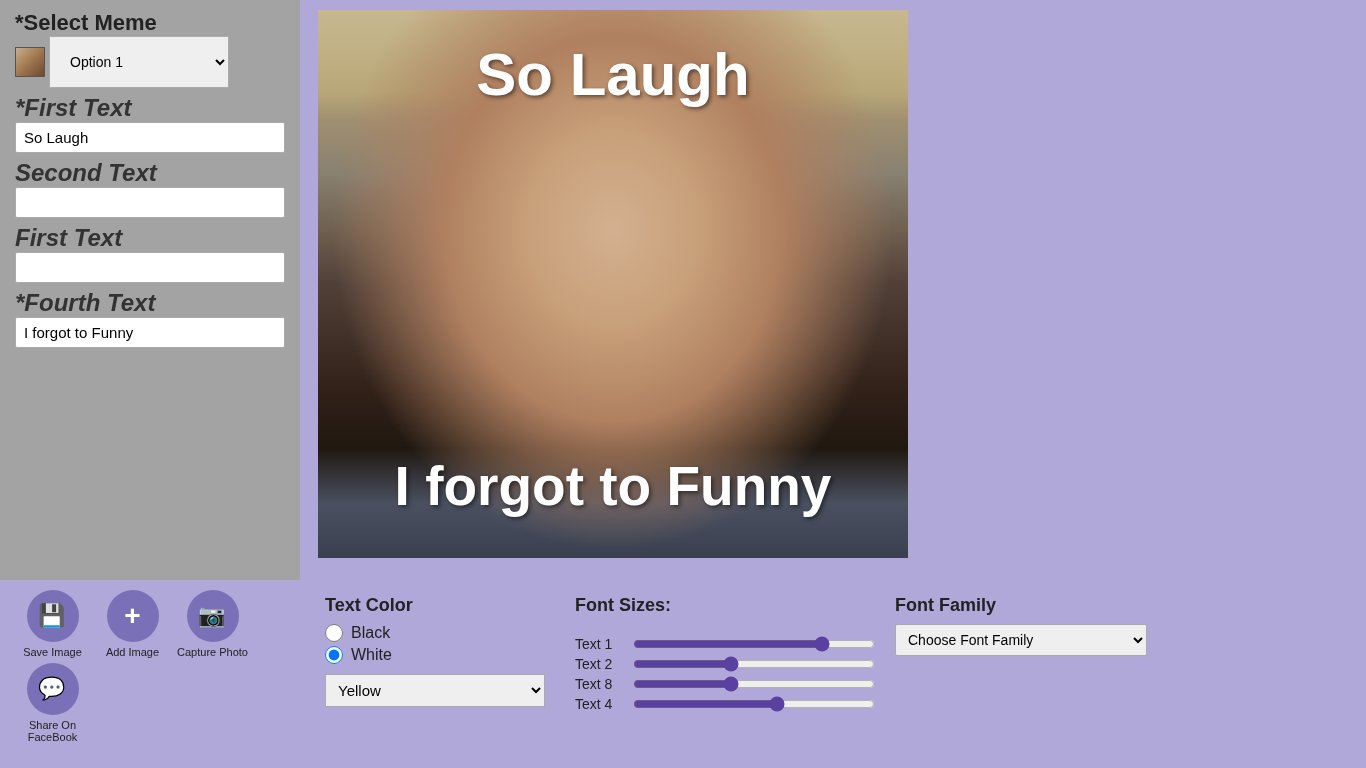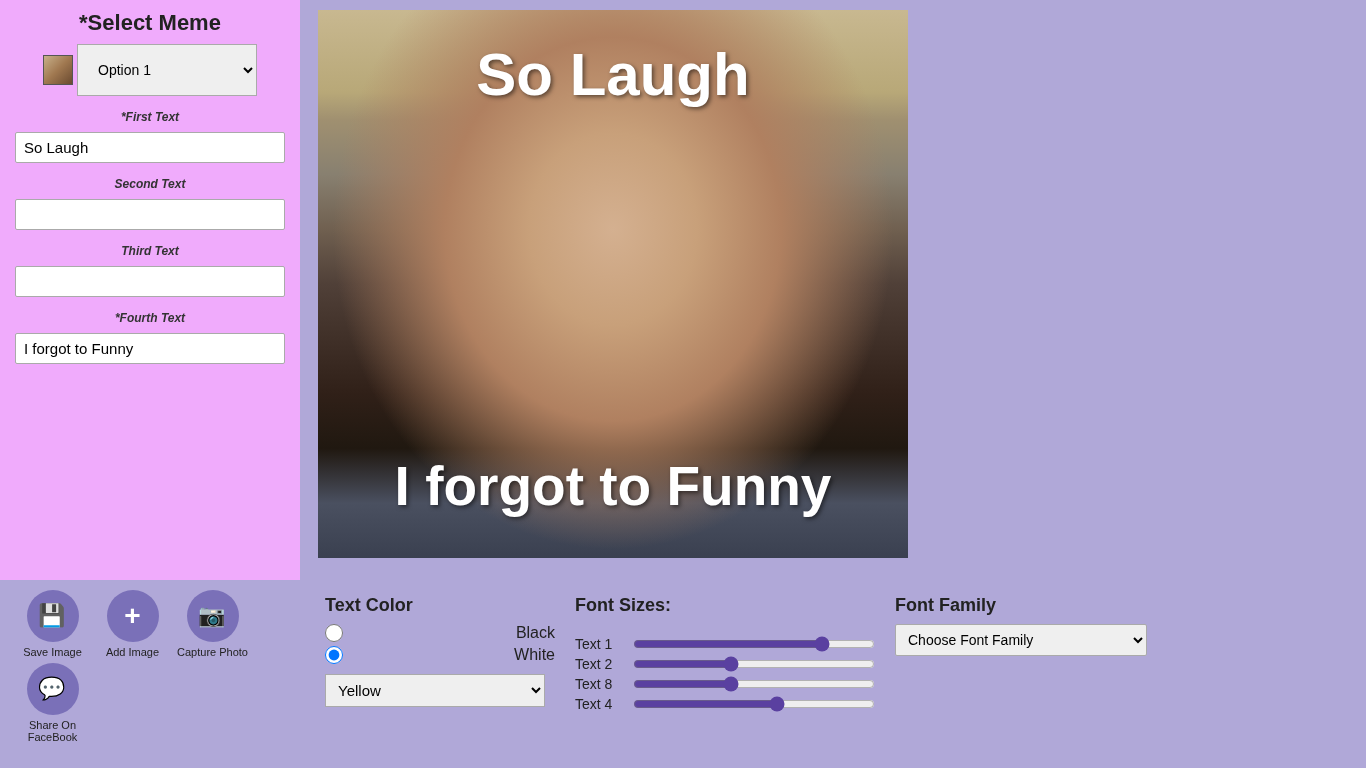--- a/index.html
+++ b/index.html
@@ -15,31 +15,29 @@
     .main-area {
       display: flex;
       flex: 1;
       height: 580px;
     }
     .left-panel {
       width: 300px;
       padding: 10px 15px;
       display: flex;
       flex-direction: column;
-      gap: 8px;
-      background: #f0abfc;
-      align-items: center;
+      background: #a3a3a3;
     }
     .left-panel h2 {
       font-size: 22px;
       color: #222;
       font-weight: bold;
     }
     .left-panel label {
-      font-size: 12px;
+      font-size: 24px;
       color: #333;
       font-style: italic;
       font-weight: bold;
       margin-top: 6px;
     }
     .left-panel input[type="text"] {
       width: 100%;
       padding: 6px 8px;
       font-size: 15px;
       border: 1px solid #aaa;
@@ -187,21 +185,20 @@
     .bottom-color h3 {
       font-size: 18px;
       color: #222;
       margin-bottom: 8px;
     }
     .radio-row {
       display: flex;
       align-items: center;
       gap: 8px;
       margin-bottom: 4px;
-      justify-content: space-between;
     }
     .radio-row input[type="radio"] {
       width: 18px;
       height: 18px;
     }
     .radio-row label {
       font-size: 16px;
       color: #222;
     }
     .yellow-select {
@@ -270,21 +267,21 @@
         <option>Option 3</option>
       </select>
     </div>
 
     <label>*First Text</label>
     <input type="text" value="So Laugh" style="">
 
     <label>Second Text</label>
     <input type="text" value="" style="">
 
-    <label>Third Text</label>
+    <label>First Text</label>
     <input type="text" value="" style="">
 
     <label>*Fourth Text</label>
     <input type="text" value="I forgot to Funny" style="">
   </div>
 
   <div class="center-area">
     <div class="meme-container">
       <div class="meme-bg"></div>
       <div class="meme-face"></div>

